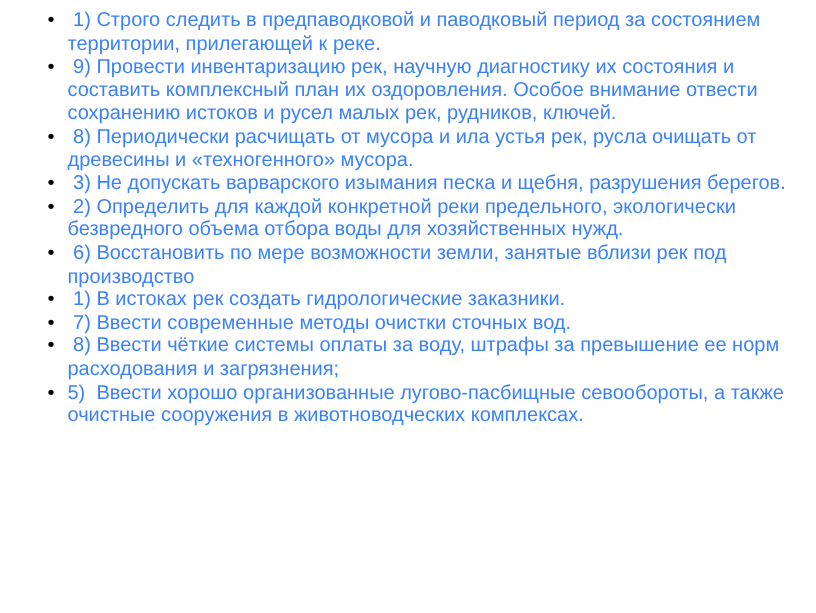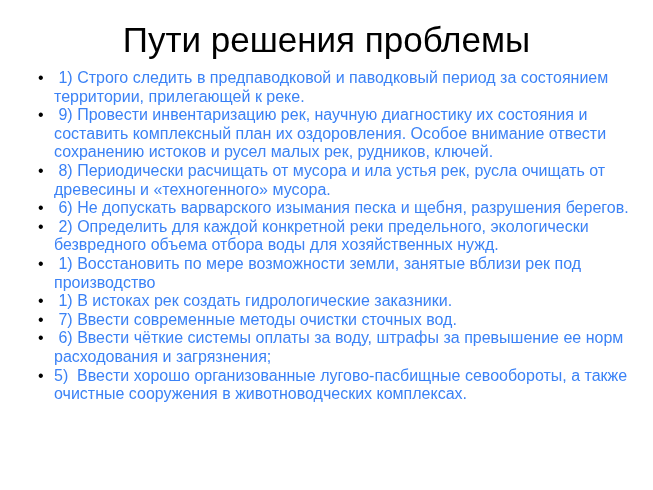--- a/index.html
+++ b/index.html
@@ -49,67 +49,66 @@
       font-size: 16px;
       line-height: 18.6px;
       color: #3b82f6;
       white-space: pre-wrap;
     }
   </style>
 </head>
 <body>
 
 <div class="slide">
-  <h1 class="slide-title">Пути решения проблемы</h1>
 
   <div class="bullet-list">
 
     <div class="list-item">
       <span class="bullet-marker">•</span>
       <div class="list-item-text"> 1) Строго следить в предпаводковой и паводковый период за состоянием территории, прилегающей к реке.</div>
     </div>
 
     <div class="list-item">
       <span class="bullet-marker">•</span>
       <div class="list-item-text"> 9) Провести инвентаризацию рек, научную диагностику их состояния и составить комплексный план их оздоровления. Особое внимание отвести сохранению истоков и русел малых рек, рудников, ключей.</div>
     </div>
 
     <div class="list-item">
       <span class="bullet-marker">•</span>
       <div class="list-item-text"> 8) Периодически расчищать от мусора и ила устья рек, русла очищать от древесины и «техногенного» мусора.</div>
     </div>
 
     <div class="list-item">
       <span class="bullet-marker">•</span>
-      <div class="list-item-text"> 6) Не допускать варварского изымания песка и щебня, разрушения берегов.</div>
+      <div class="list-item-text"> 3) Не допускать варварского изымания песка и щебня, разрушения берегов.</div>
     </div>
 
     <div class="list-item">
       <span class="bullet-marker">•</span>
       <div class="list-item-text"> 2) Определить для каждой конкретной реки предельного, экологически безвредного объема отбора воды для хозяйственных нужд.</div>
     </div>
 
     <div class="list-item">
       <span class="bullet-marker">•</span>
-      <div class="list-item-text"> 1) Восстановить по мере возможности земли, занятые вблизи рек под производство</div>
+      <div class="list-item-text"> 6) Восстановить по мере возможности земли, занятые вблизи рек под производство</div>
     </div>
 
     <div class="list-item">
       <span class="bullet-marker">•</span>
       <div class="list-item-text"> 1) В истоках рек создать гидрологические заказники.</div>
     </div>
 
     <div class="list-item">
       <span class="bullet-marker">•</span>
       <div class="list-item-text"> 7) Ввести современные методы очистки сточных вод.</div>
     </div>
 
     <div class="list-item">
       <span class="bullet-marker">•</span>
-      <div class="list-item-text"> 6) Ввести чёткие системы оплаты за воду, штрафы за превышение ее норм расходования и загрязнения;</div>
+      <div class="list-item-text"> 8) Ввести чёткие системы оплаты за воду, штрафы за превышение ее норм расходования и загрязнения;</div>
     </div>
 
     <div class="list-item">
       <span class="bullet-marker">•</span>
       <div class="list-item-text">5)  Ввести хорошо организованные лугово-пасбищные севообороты, а также очистные сооружения в животноводческих комплексах.</div>
     </div>
 
   </div>
 </div>
 

